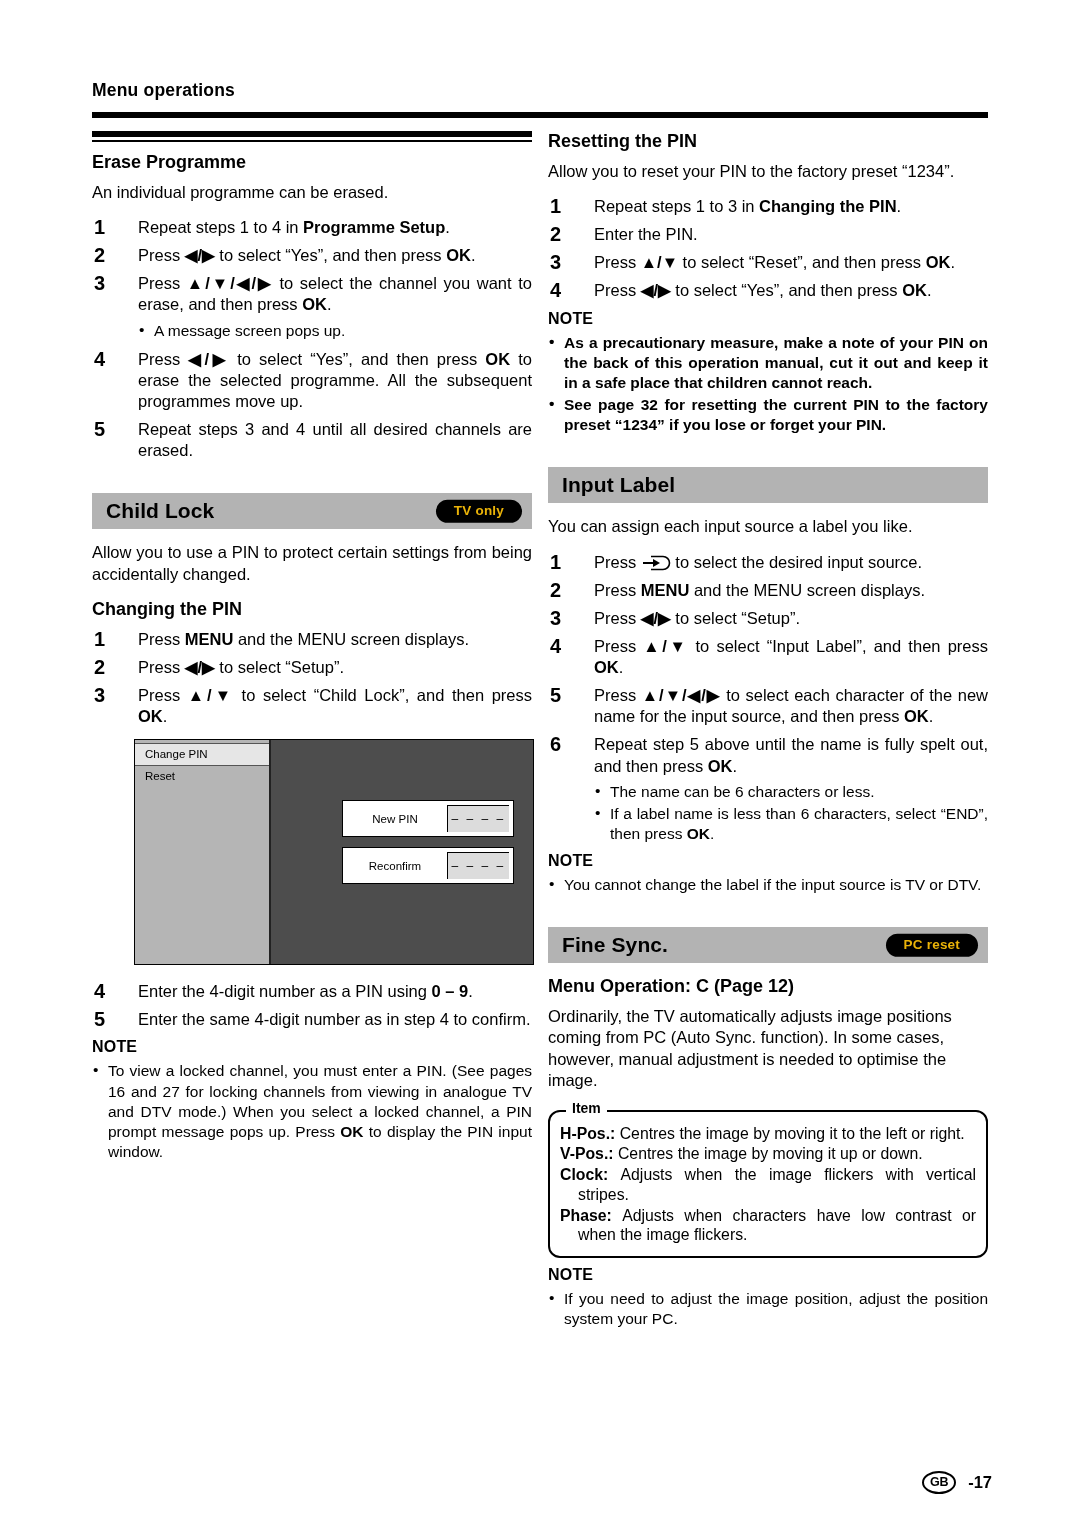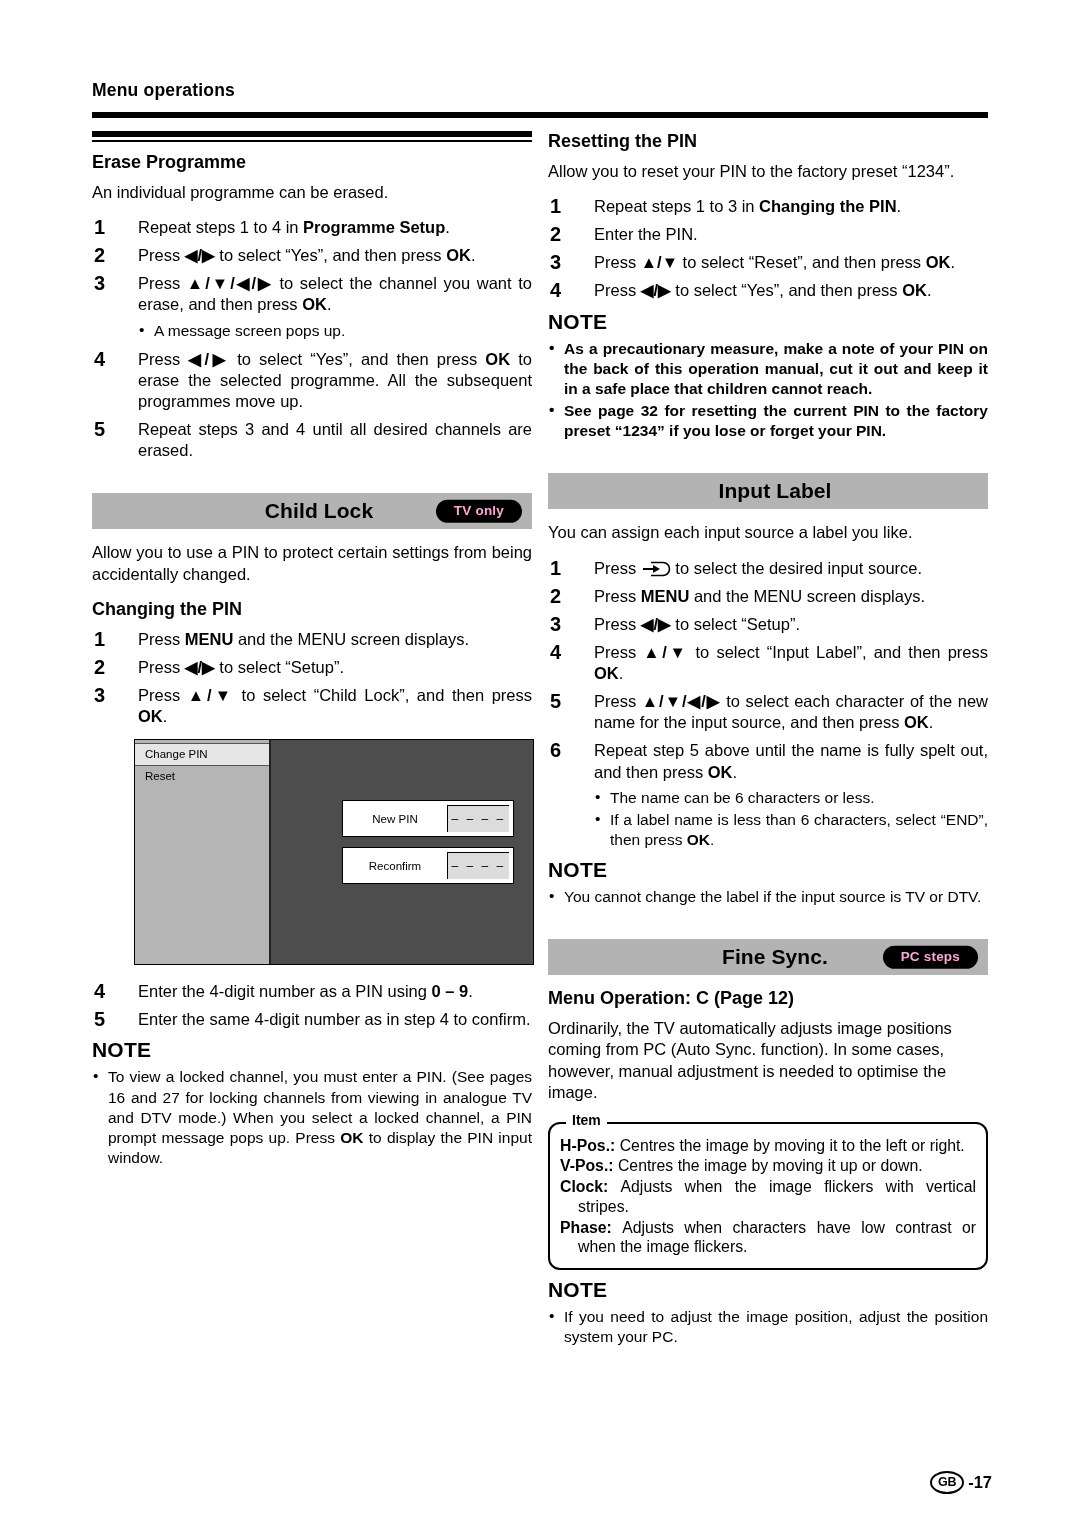--- a/index.html
+++ b/index.html
@@ -109,48 +109,47 @@
   }
   ul.bullets > li:before {
     content: "\2022";
     position: absolute;
     left: 1px;
     top: -1px;
   }
   ul.bullets.bold > li { font-weight: bold; }
 
   .note-label {
-    font-size: 21px;
+    font-size: 16px;
     font-weight: bold;
     margin: 8px 0 1px 0;
     letter-spacing: 0.2px;
   }
 
   .section-bar {
     position: relative;
     background: #b3b3b3;
     height: 36px;
     margin: 32px 0 13px 0;
     display: flex;
     align-items: center;
-    justify-content: center;
   }
   .section-bar .title {
     font-size: 21px;
     font-weight: bold;
     margin-left: 14px;
     letter-spacing: 0.1px;
   }
   .badge {
     position: absolute;
     right: 10px;
     top: 50%;
     transform: translateY(-50%);
     background: #000;
-    color: #f9a8d4;
+    color: #eab308;
     border-radius: 20px;
     font-size: 13.5px;
     font-weight: bold;
     padding: 4px 18px 5px 18px;
     line-height: 1;
     letter-spacing: 0.2px;
   }
 
   
   .osd {
@@ -251,21 +250,21 @@
   }
 
   .footer {
     position: absolute;
     right: 88px;
     bottom: 34px;
     font-size: 16.5px;
     font-weight: bold;
     display: flex;
     align-items: center;
-    gap: 4px;
+    gap: 12px;
   }
   .gb-mark {
     display: inline-flex;
     align-items: center;
     justify-content: center;
     border: 2px solid #000;
     border-radius: 50%;
     font-size: 12.5px;
     font-weight: bold;
     width: 30px;
@@ -386,21 +385,21 @@
             </ul></li>
         </ol>
 
       <div class="note-label">NOTE</div>
       <ul class="bullets">
           <li>You cannot change the label if the input source is TV or DTV.</li>
         </ul>
 
       <div class="section-bar">
         <div class="title">Fine Sync.</div>
-        <div class="badge">PC steps</div>
+        <div class="badge">PC reset</div>
       </div>
       <h3 class="sub">Menu Operation: C (Page 12)</h3>
       <p class="intro">Ordinarily, the TV automatically adjusts image positions coming from PC (Auto Sync. function). In some cases, however, manual adjustment is needed to optimise the image.</p>
 
       <div class="item-box">
         <div class="legend">Item</div>
         <div>
             <div class="row"><span class="k">H-Pos.: </span><span>Centres the image by moving it to the left or right.</span></div>
             <div class="row"><span class="k">V-Pos.: </span><span>Centres the image by moving it up or down.</span></div>
             <div class="row"><span class="k">Clock: </span><span>Adjusts when the image flickers with vertical stripes.</span></div>

